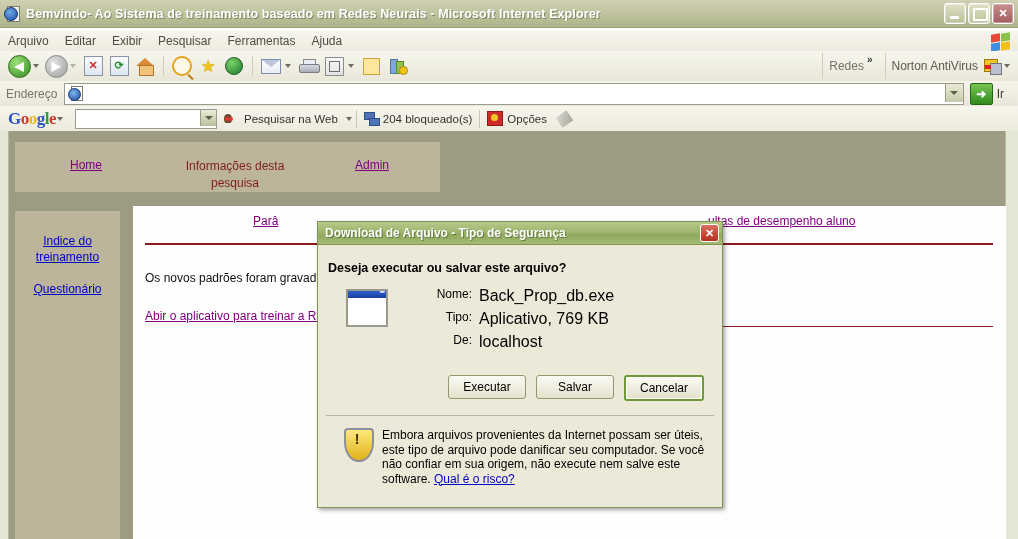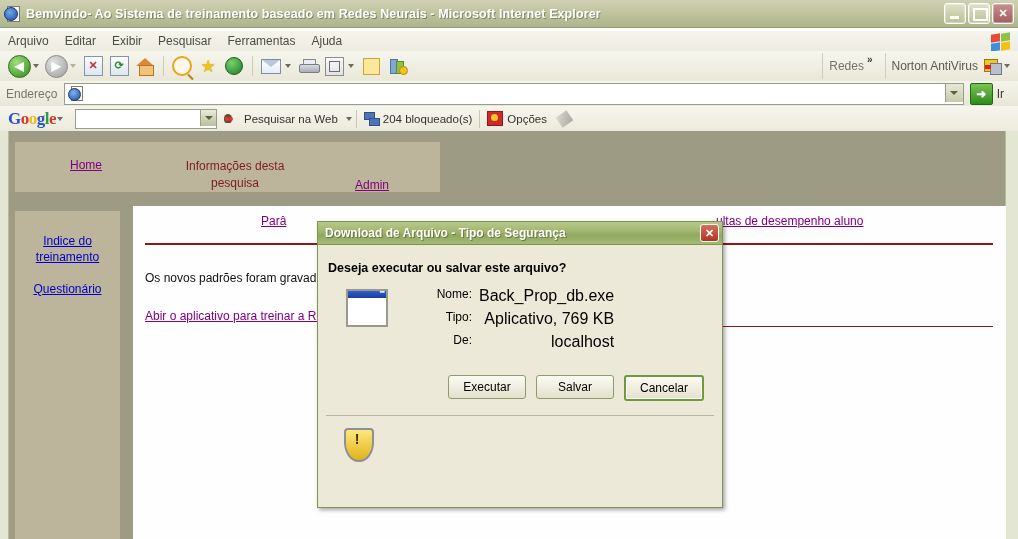--- a/index.html
+++ b/index.html
@@ -166,35 +166,35 @@
   }
   .page-scroll-l{position:absolute;left:0;top:0;width:8px;height:408px;background:#e3e6d2;border-right:1px solid #b7bb9c;}
   .page-scroll-r{position:absolute;right:0;top:0;width:12px;height:408px;background:#e3e6d2;border-left:1px solid #b7bb9c;}
   .navbar{
     position:absolute;left:15px;top:11px;width:425px;height:50px;
     background:#bdb49c;
     display:flex;align-items:center;
   }
   .nav-home{position:absolute;left:55px;top:16px;}
   .nav-info{position:absolute;left:150px;top:8px;width:140px;text-align:center;color:#7f1d1d;font-size:12px;line-height:17px;margin-top:8px;}
-  .nav-admin{position:absolute;left:340px;top:16px;margin-top:20px;}
+  .nav-admin{position:absolute;left:340px;top:16px;}
   .lnk-purple{color:#800080;text-decoration:underline;font-size:12px;cursor:pointer;}
   .lnk-blue{color:#0000c8;text-decoration:underline;font-size:12px;cursor:pointer;}
 
   .sidebar{
     position:absolute;left:15px;top:80px;width:105px;height:328px;background:#bdb49c;
     text-align:center;padding-top:22px;box-sizing:border-box;
   }
   .sb-link{display:block;line-height:16px;}
   .sb-gap{height:16px;}
 
   .content{
     position:absolute;left:133px;top:75px;width:873px;height:333px;background:#fefefe;
   }
-  .c-toplinks{position:absolute;left:8px;top:0;width:878px;height:34px;}
+  .c-toplinks{position:absolute;left:0;top:0;width:878px;height:34px;}
   .c-param{position:absolute;left:120px;top:8px;}
   .c-consultas{position:absolute;left:575px;top:8px;}
   .c-rule{position:absolute;left:12px;top:37px;width:848px;height:0;border-top:2px solid #8b1a1a;}
   .c-p1{position:absolute;left:12px;top:65px;color:#111;font-size:12px;}
   .c-p2{position:absolute;left:12px;top:103px;}
   .c-rule2{position:absolute;left:585px;top:120px;width:275px;height:0;border-top:1px solid #8b1a1a;}
 
   
   .dialog{
     position:absolute;left:317px;top:221px;width:404px;height:285px;
@@ -211,21 +211,21 @@
     position:absolute;right:3px;top:2px;width:17px;height:16px;border-radius:3px;
     background:linear-gradient(to bottom,#d86f5e,#b4321f);border:1px solid #fff;
     display:flex;align-items:center;justify-content:center;color:#fff;font-size:11px;font-weight:bold;line-height:1;
   }
   .dlg-body{position:relative;height:172px;background:#ece9d8;}
   .dlg-q{position:absolute;left:10px;top:16px;font-weight:bold;font-size:12.5px;color:#000;}
   .dlg-fileico{position:absolute;left:28px;top:44px;width:38px;height:34px;background:#fff;border:2px solid #9a9a8c;box-shadow:1px 1px 0 #fff inset;}
   .dlg-fileico .bar{height:7px;background:linear-gradient(#2f5fd0,#1b3f9e);position:relative;}
   .dlg-fileico .bar:after{content:"▪▪▪";position:absolute;right:2px;top:-3px;color:#dfe6ff;font-size:7px;letter-spacing:-1px;}
   .dlg-rows{position:absolute;left:100px;top:42px;}
-  .dlg-row{display:flex;margin-bottom:5px;justify-content:space-between;}
+  .dlg-row{display:flex;margin-bottom:5px;}
   .dlg-lab{width:54px;text-align:right;padding-right:7px;font-size:12px;}
   .dlg-val{font-size:16px;}
   .dlg-btns{position:absolute;left:0;right:0;top:130px;display:flex;justify-content:flex-end;padding-right:18px;gap:10px;}
   .dbtn{
     min-width:76px;height:22px;background:linear-gradient(to bottom,#fbfbf4,#e3e0cb);
     border:1px solid #8f9a6f;border-radius:3px;display:flex;align-items:center;justify-content:center;
     font-size:12px;color:#000;
   }
   .dbtn.focus{border:2px solid #6f9a3a;box-shadow:inset 0 0 0 1px #fff;}
   .dlg-sep{position:absolute;left:8px;right:8px;top:193px;border-top:1px solid #b7b49f;}
@@ -475,16 +475,19 @@
         <div class="dbtn">Salvar</div>
         <div class="dbtn focus">Cancelar</div>
       </div>
     </div>
     <div class="dlg-sep"></div>
     <div class="dlg-warn">
       <div class="shield">
         <div class="s"></div>
         <div class="ex">!</div>
       </div>
+      <div class="warn-txt">
+        <span>Embora arquivos provenientes da Internet possam ser úteis, este tipo de arquivo pode danificar seu computador. Se você não confiar em sua origem, não execute nem salve este software. </span><a href="#">Qual é o risco?</a>
+      </div>
     </div>
   </div>
 
 </div>
 
 </body></html>

